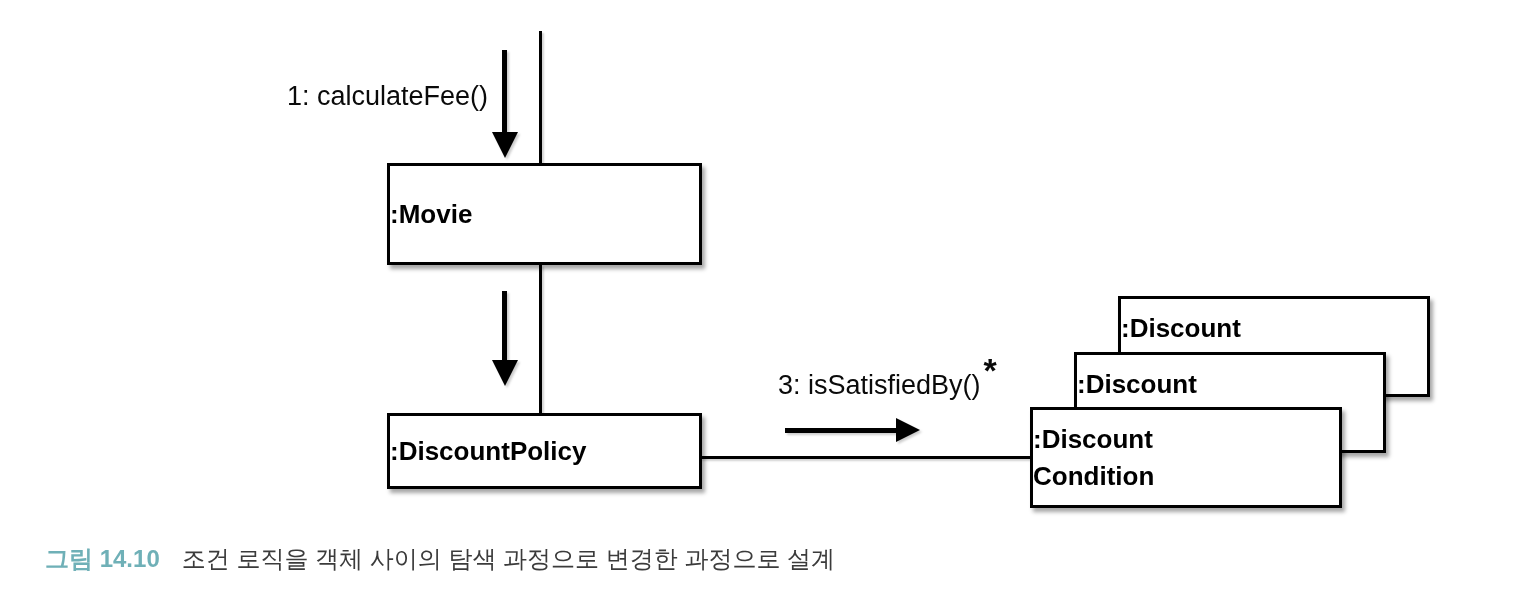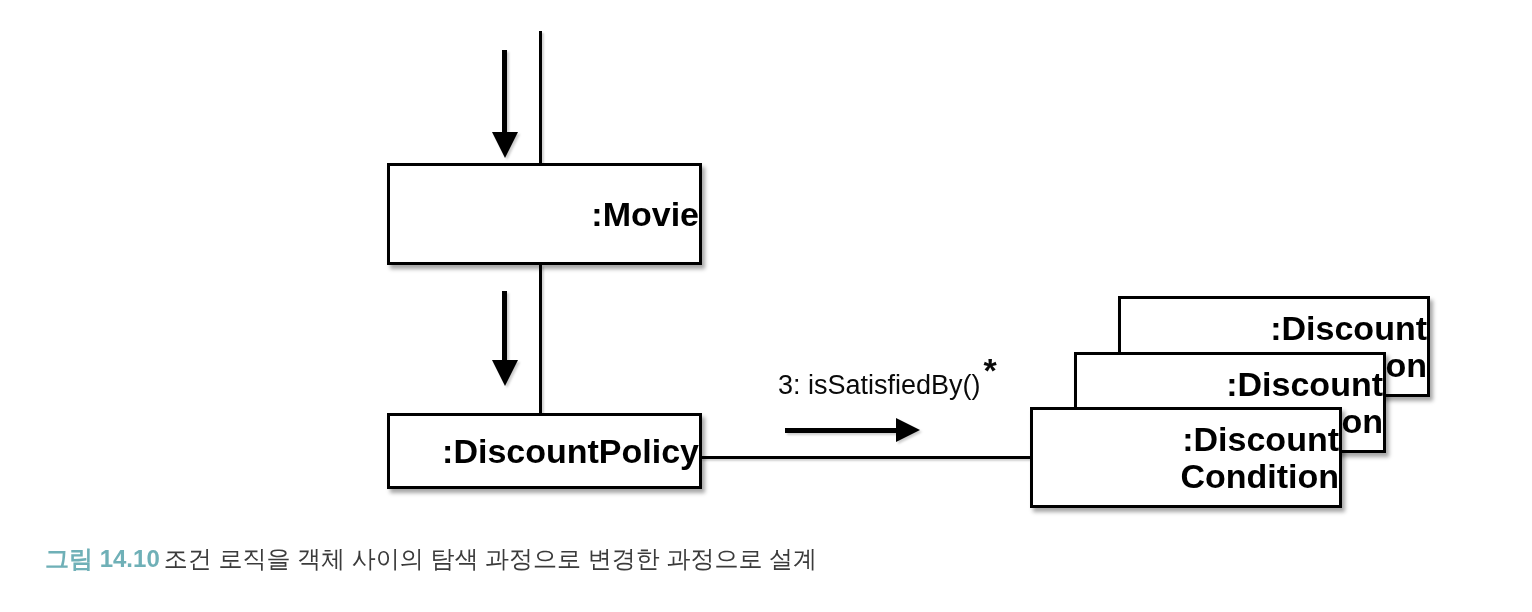--- a/index.html
+++ b/index.html
@@ -47,25 +47,25 @@
 
   
   .obj-box {
     position: absolute;
     box-sizing: border-box;
     background: #ffffff;
     border: 3px solid #000;
     box-shadow: 3px 4px 4px rgba(0,0,0,0.35);
     display: flex;
     flex-direction: column;
-    align-items: flex-end;
+    align-items: flex-start;
     justify-content: center;
     text-align: center;
     font-weight: bold;
-    font-size: 34px;
+    font-size: 26px;
     line-height: 37px;
     color: #000;
   }
   .box-movie  { left: 387px; top: 163px; width: 315px; height: 102px; }
   .box-policy { left: 387px; top: 413px; width: 315px; height: 76px; }
   .box-cond   { width: 312px; height: 101px; }
   .box-cond-back   { left: 1118px; top: 296px; z-index: 1; }
   .box-cond-middle { left: 1074px; top: 352px; z-index: 2; }
   .box-cond-front  { left: 1030px; top: 407px; z-index: 3; }
   .obj-box span { display: block; }
@@ -96,32 +96,33 @@
     left: 45px;
     top: 545px;
     font-size: 24px;
     line-height: 28px;
     color: #3B3B3B;
     white-space: nowrap;
   }
   .caption .fig-num {
     color: #6FB0B7;
     font-weight: bold;
-    margin-right: 4px;
+    margin-right: 22px;
   }
 </style>
 </head>
 <body>
 
 <div class="canvas">
 
   <div class="vline" style="left:539px; top:31px;  width:3px; height:132px;"></div>
 
   <div class="arrow-shaft-v" style="left:502px; top:50px; height:84px;"></div>
   <div class="arrow-head-down" style="left:492px; top:132px;"></div>
+  <div class="msg-label msg-1">1: calculateFee()</div>
 
   <div class="obj-box box-movie">
     <span>:Movie</span>
   </div>
 
   <div class="vline" style="left:539px; top:265px; width:3px; height:148px;"></div>
 
   <div class="arrow-shaft-v" style="left:502px; top:291px; height:71px;"></div>
   <div class="arrow-head-down" style="left:492px; top:360px;"></div>
 

